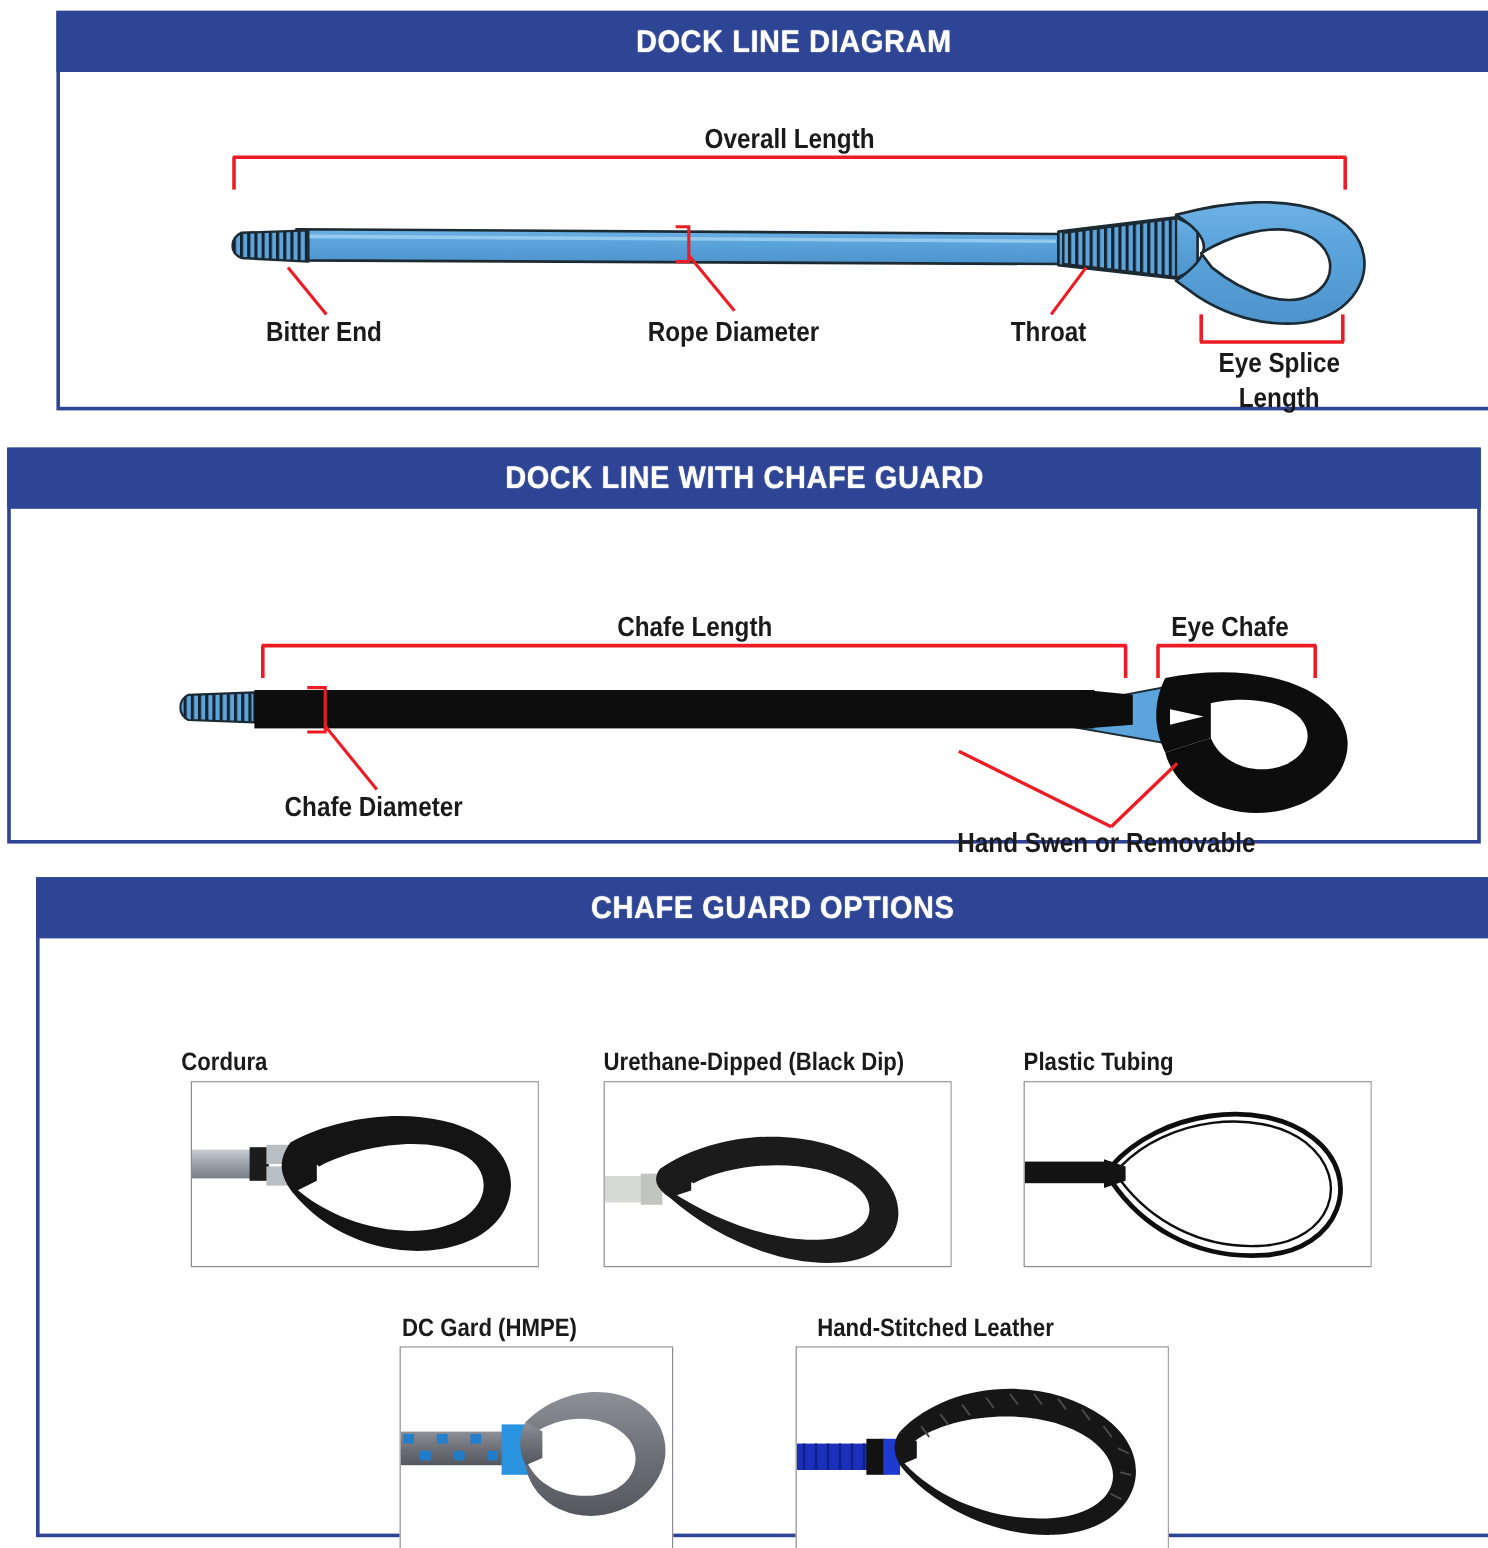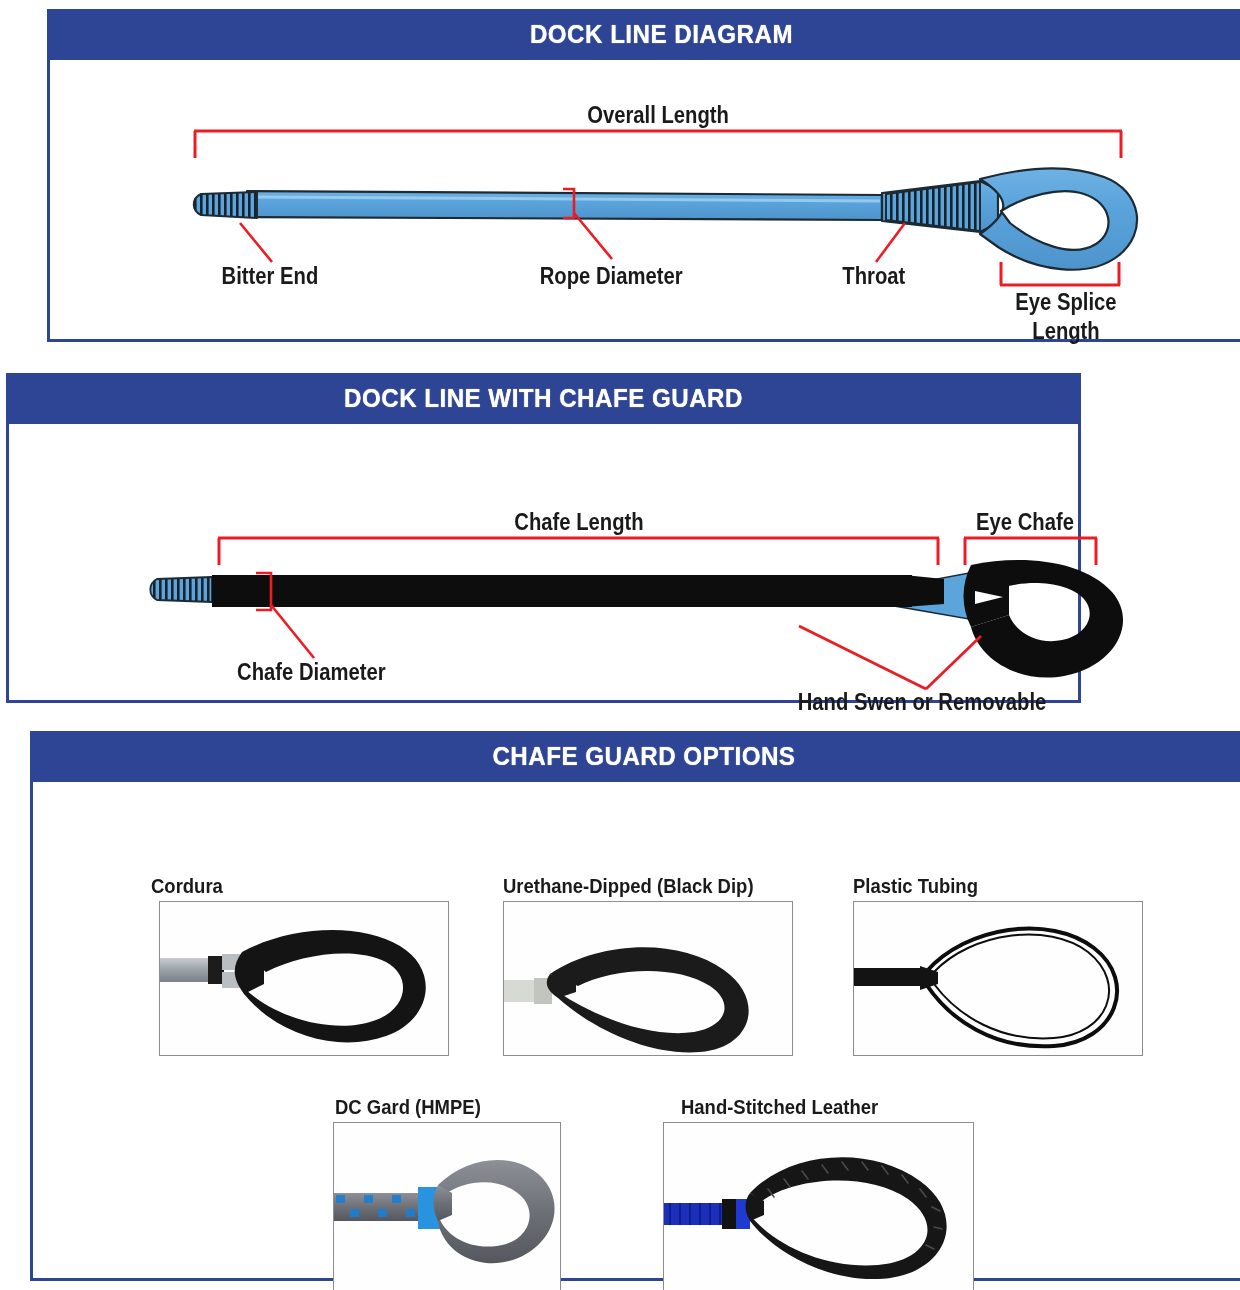--- a/index.html
+++ b/index.html
@@ -150,21 +150,21 @@
 
       <div class="lbl c" style="left:608px; top:39px; font-size:23px;">Overall Length</div>
       <div class="lbl" style="left:165px; top:200px; font-size:23px;">Bitter End</div>
       <div class="lbl" style="left:480px; top:200px; font-size:23px;">Rope Diameter</div>
       <div class="lbl" style="left:788px; top:200px; font-size:23px;">Throat</div>
       <div class="lbl c" style="left:1016px; top:226px; font-size:23px;">Eye Splice</div>
       <div class="lbl c" style="left:1016px; top:255px; font-size:23px;">Length</div>
     </div>
   </div>
 
-  <div class="panel" style="left:6px; top:373px; width:1075px; height:330px;padding-left:32px;">
+  <div class="panel" style="left:6px; top:373px; width:1228px; height:330px;padding-left:32px;">
     <div class="panel-header">
       <span>DOCK LINE WITH CHAFE GUARD</span>
     </div>
     <div class="panel-body">
 
       <svg class="dgm" width="1222" height="276" viewBox="0 0 1222 276">
         <defs>
           <pattern id="whip2" width="6" height="10" patternUnits="userSpaceOnUse">
             <rect width="6" height="10" fill="#5ba4dc"></rect>
             <rect width="2.6" height="10" fill="#17222a"></rect>

